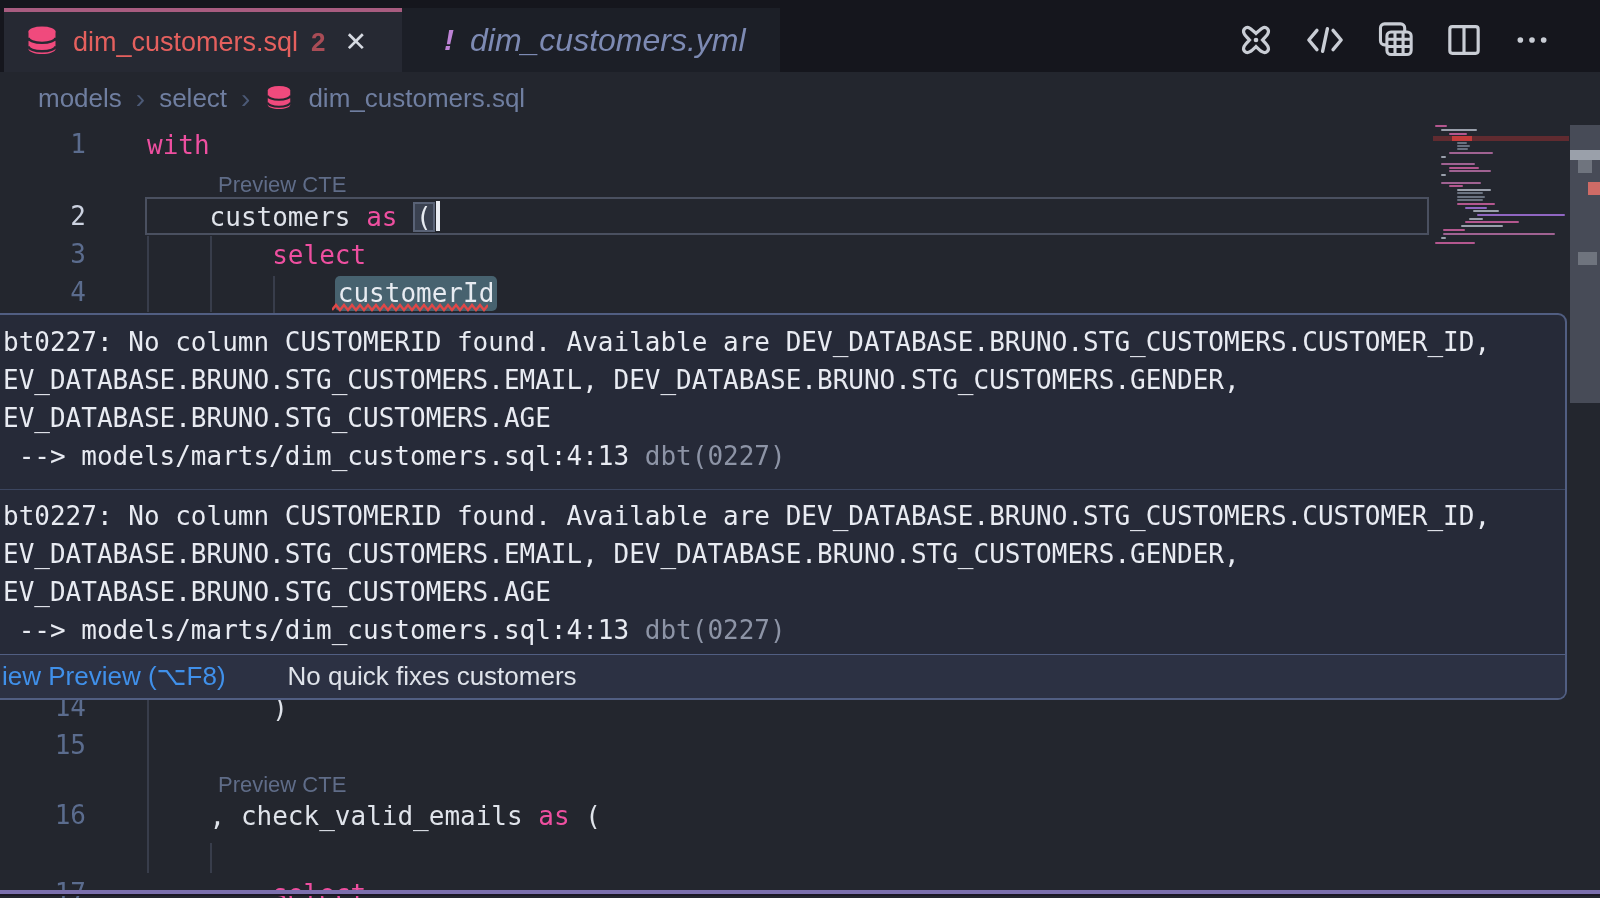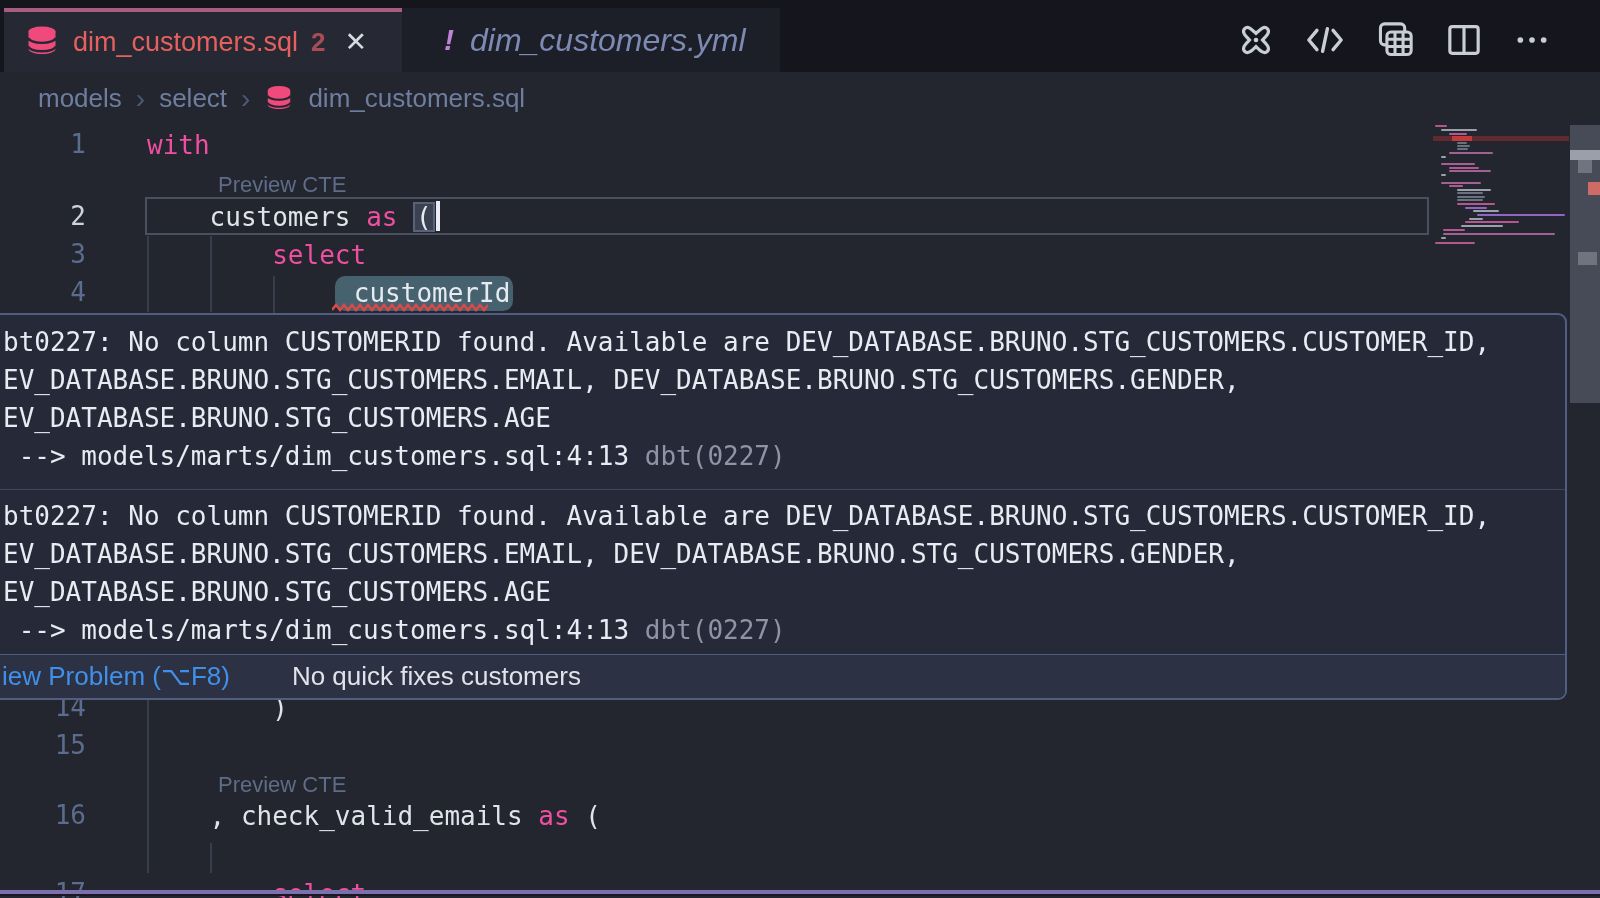--- a/index.html
+++ b/index.html
@@ -28,21 +28,21 @@
   .crumb { cursor:pointer; }
   .chev { color:#4c5a77; font-size:28px; }
 
   
   .crow { position:absolute; left:0; width:1600px; font-family:"DejaVu Sans Mono", monospace; font-size:26px; white-space:pre; }
   .gut { position:absolute; left:0; top:0; width:86px; text-align:right; color:#5b6c8e; }
   .gcur { color:#ccd2e0; }
   .codetext { position:absolute; left:147px; top:1px; white-space:pre; }
   .t-kw { color:#ee4fa0; }
   .t-id { color:#dfe3ea; }
-  .t-sel { color:#e7ebf1; background:#47626f; padding:2px 3px 3px 19px; border-radius:10px; }
+  .t-sel { color:#e7ebf1; background:#47626f; padding:2px 3px 3px 3px; border-radius:5px; }
   .t-bracket { color:#e7ebf1; background:#3a4150; box-shadow:inset 0 0 0 2px #596276; padding:0 3px; }
   .caret { display:inline-block; width:4px; height:30px; background:#e9ecf2; vertical-align:-5px; margin-left:1px; }
   .curbox { position:absolute; left:145px; width:1284px; top:0; bottom:0; border:2px solid #4a5060; }
   .lensrow { position:absolute; left:218px; font-size:22px; color:#5f6c88; cursor:pointer; }
   .guide { position:absolute; width:2px; background:#383d4b; }
   .squiggle { position:absolute; left:332px; top:303px; }
 
   
   #minimap { position:absolute; left:1433px; top:120px; width:136px; height:190px; cursor:pointer; }
   .mline { position:absolute; height:2px; border-radius:1px; }
@@ -213,19 +213,19 @@
   <div class="smark" style="left:1588px;top:182px;width:12px;height:13px;background:#cf6b66;"></div>
   <div class="smark" style="left:1578px;top:252px;width:19px;height:13px;background:#6f747e;"></div>
 
   <div class="hover">
     <div id="hover-blocks">
         <div class="hblock"><div>bt0227: No column CUSTOMERID found. Available are DEV_DATABASE.BRUNO.STG_CUSTOMERS.CUSTOMER_ID,</div><div>EV_DATABASE.BRUNO.STG_CUSTOMERS.EMAIL, DEV_DATABASE.BRUNO.STG_CUSTOMERS.GENDER,</div><div>EV_DATABASE.BRUNO.STG_CUSTOMERS.AGE</div><div><span> --&gt; models/marts/dim_customers.sql:4:13 </span><span class="hsrc">dbt(0227)</span></div></div>
         <div class="hdivider"></div>
         <div class="hblock second"><div>bt0227: No column CUSTOMERID found. Available are DEV_DATABASE.BRUNO.STG_CUSTOMERS.CUSTOMER_ID,</div><div>EV_DATABASE.BRUNO.STG_CUSTOMERS.EMAIL, DEV_DATABASE.BRUNO.STG_CUSTOMERS.GENDER,</div><div>EV_DATABASE.BRUNO.STG_CUSTOMERS.AGE</div><div><span> --&gt; models/marts/dim_customers.sql:4:13 </span><span class="hsrc">dbt(0227)</span></div></div>
       </div>
     <div class="hstatus">
-      <span class="hlink">iew Problem (⌥F8)</span>
+      <span class="hlink">iew Preview (⌥F8)</span>
       <span class="hmsg">No quick fixes customers</span>
     </div>
   </div>
 
   <div class="bottom-strip"></div>
 </div>
 
 </body></html>

